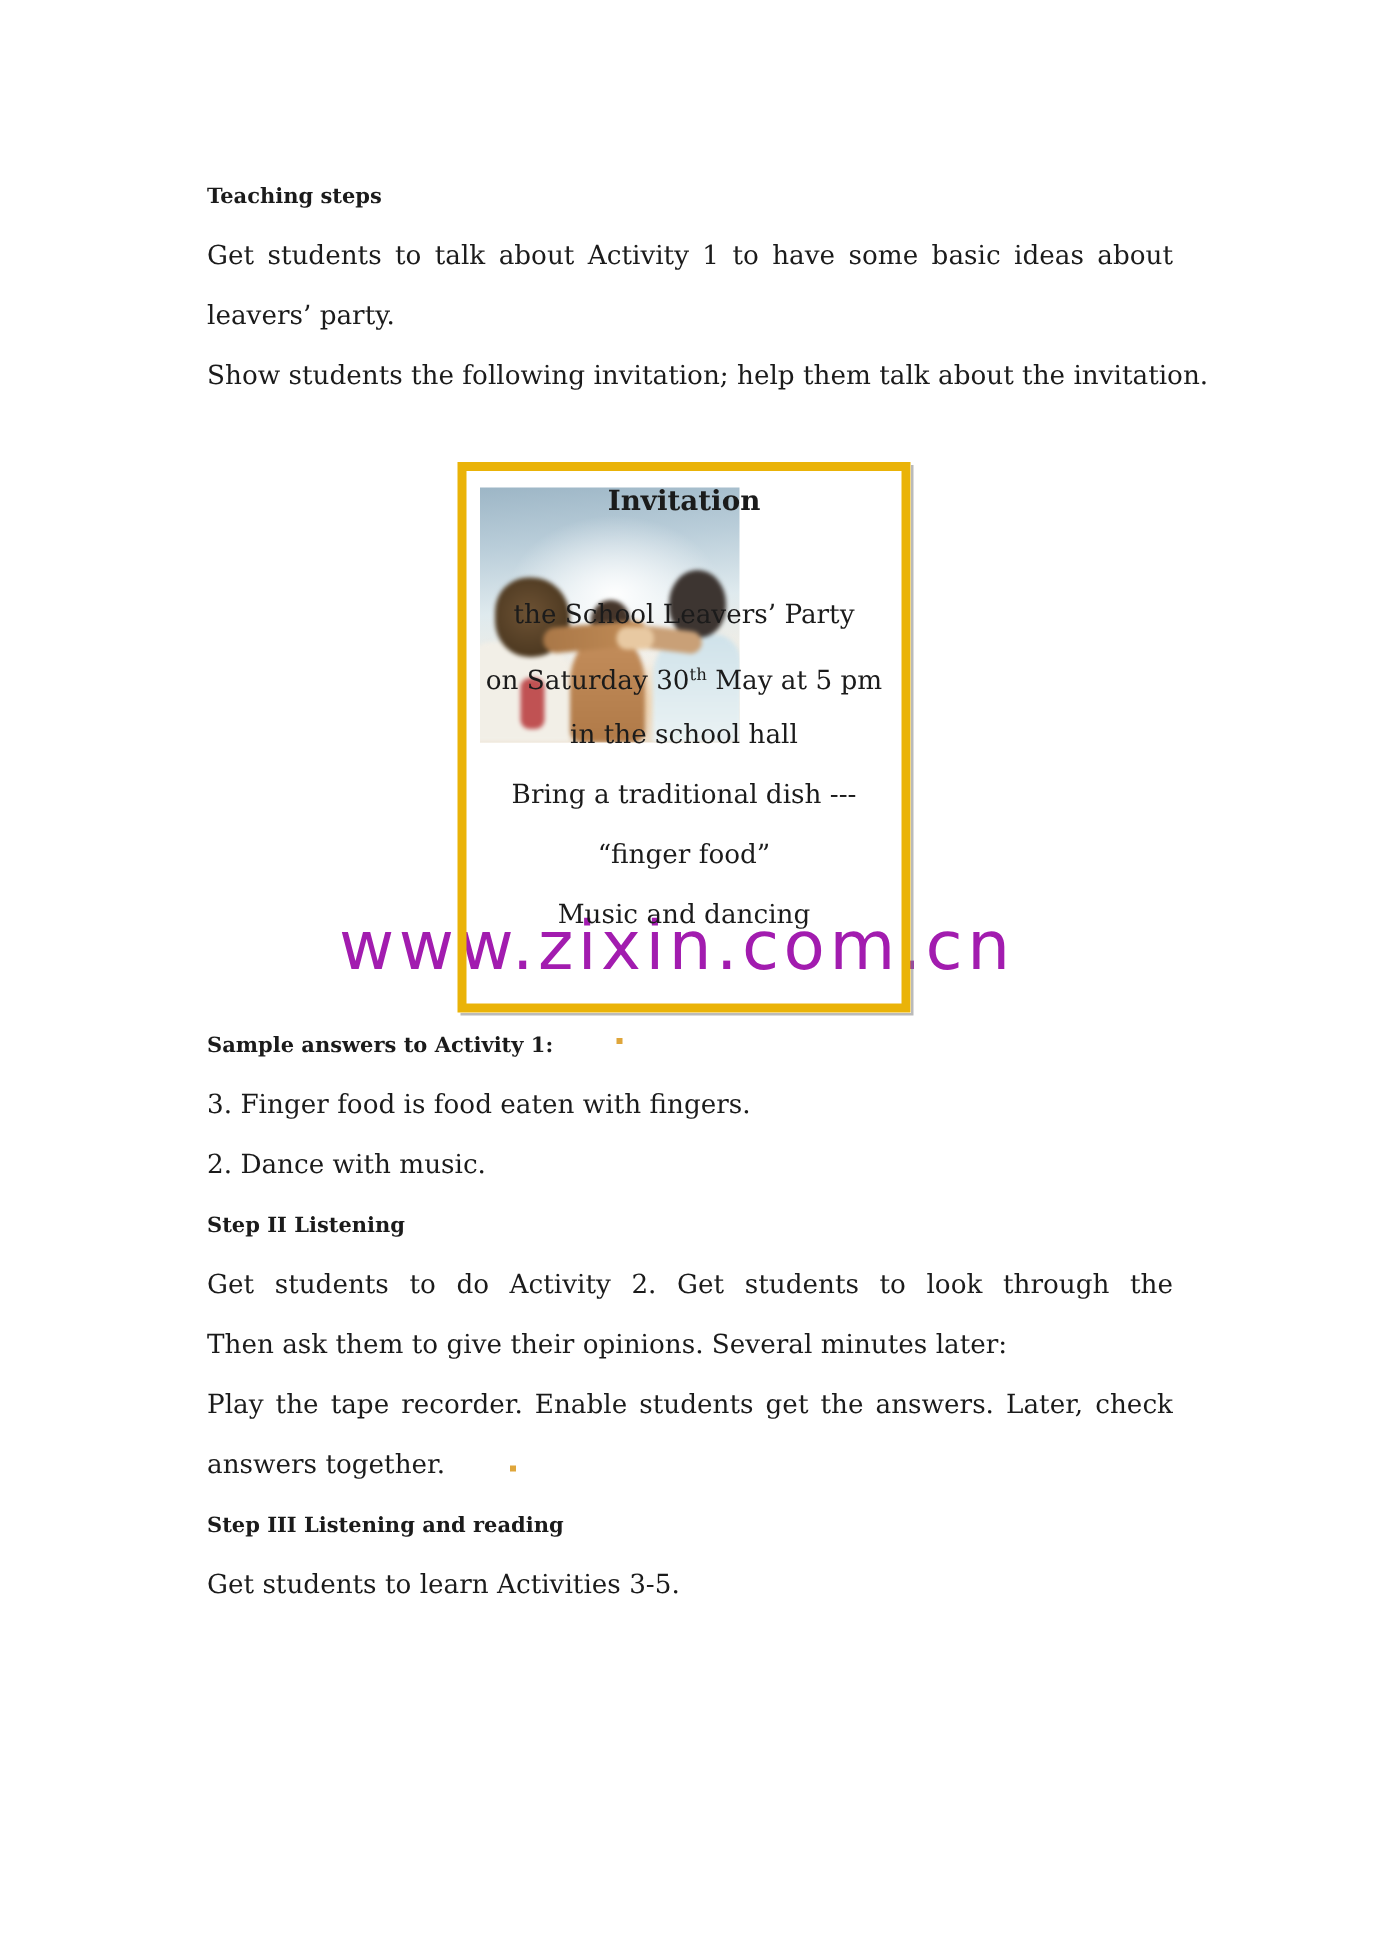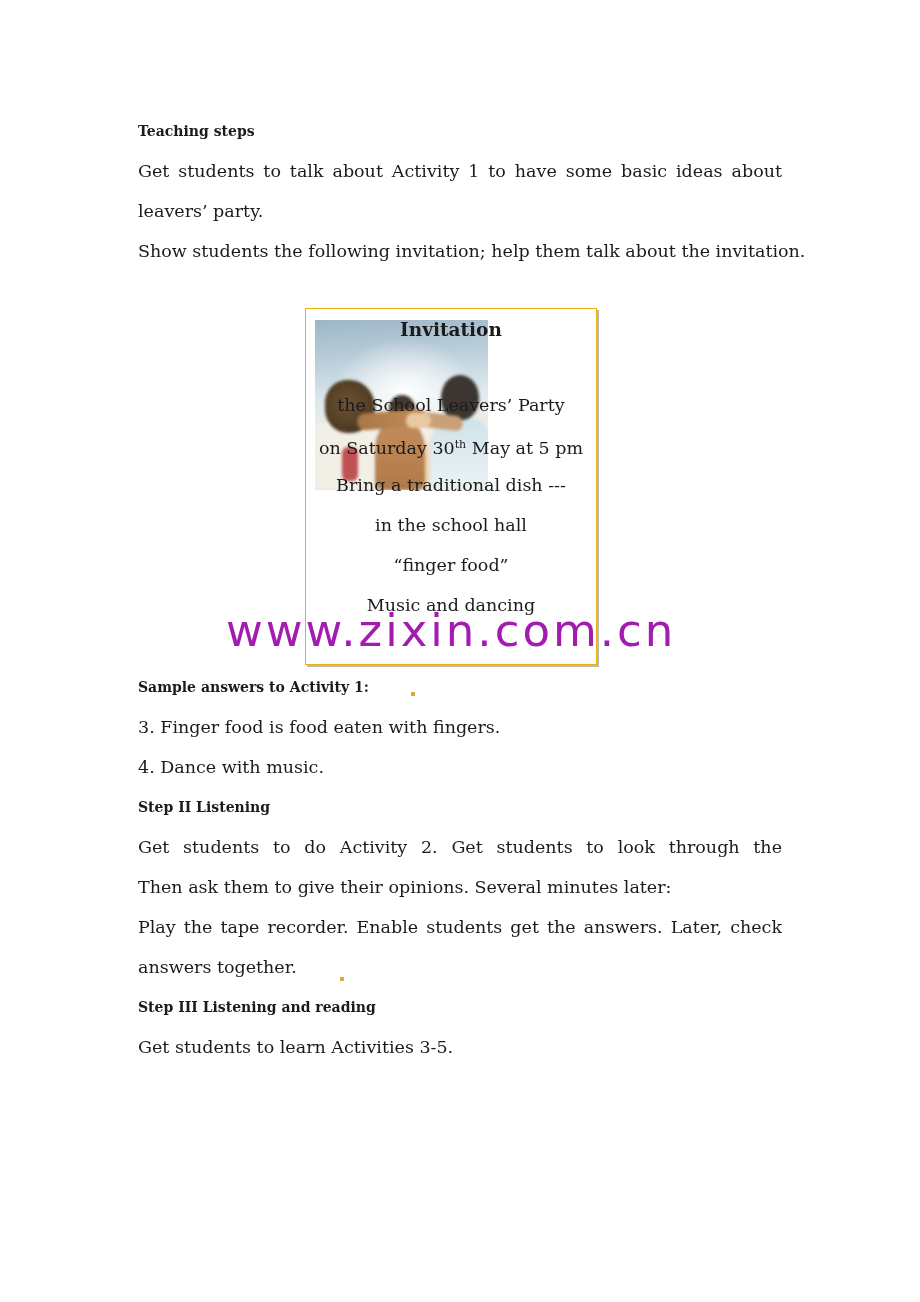--- a/index.html
+++ b/index.html
@@ -17,21 +17,21 @@
   }
   .content { position:absolute; left:138px; top:111px; width:644px; z-index:2; font-size:17.5px; }
   .line { height:40px; line-height:40px; white-space:nowrap; }
   .just { text-align:justify; text-align-last:justify; white-space:normal; overflow:hidden; }
   .bold { font-weight:bold; font-size:14px; }
   .odot { color:#dfa63b; }
 
   
   .inv-box {
     position:relative; margin:37px 0 2px 167px; width:290px; height:355px;
-    border:1px solid #eab308; background:transparent;
+    border:6px solid #eab308; background:transparent;
     box-shadow:2px 2px 0 rgba(130,130,130,0.55);
   }
   .inv-content { position:relative; z-index:1; text-align:center; }
   .inv-title { height:40px; line-height:41px; font-weight:bold; font-size:18.5px; }
   .inv-spacer { height:36px; }
   .inv-line { height:40px; line-height:40px; font-size:17.5px; }
   .inv-line sup { font-size:11px; vertical-align:6px; letter-spacing:0;margin-top:37px; }
 
   
   .inv-photo {
@@ -93,30 +93,30 @@
           <div class="arm-l"></div>
           <div class="arm-r"></div>
           <div class="hand-m"></div>
         </div>
       </div>
       <div class="inv-content">
         <div class="inv-title">Invitation</div>
         <div class="inv-spacer"></div>
         <div class="inv-line">the School Leavers’ Party</div>
         <div class="inv-line"><span>on Saturday 30</span><sup>th</sup><span> May at 5 pm</span></div>
+        <div class="inv-line">in the school hall</div>
         <div class="inv-line">Bring a traditional dish ---</div>
-        <div class="inv-line">in the school hall</div>
         <div class="inv-line">“finger food”</div>
         <div class="inv-line">Music and dancing</div>
       </div>
     </div>
 
     <div class="line bold">Sample answers to Activity 1:</div>
     <div class="line">3. Finger food is food eaten with fingers.</div>
-    <div class="line">4. Dance with music.</div>
+    <div class="line">2. Dance with music.</div>
 
     <div class="line bold">Step II Listening</div>
     <div class="line just">Get students to do Activity 2. Get students to look through the questions.</div>
     <div class="line">Then ask them to give their opinions. Several minutes later:</div>
     <div class="line just">Play the tape recorder. Enable students get the answers. Later, check the</div>
     <div class="line">answers together.</div>
 
     <div class="line bold">Step III Listening and reading</div>
     <div class="line">Get students to learn Activities 3-5.</div>
 

